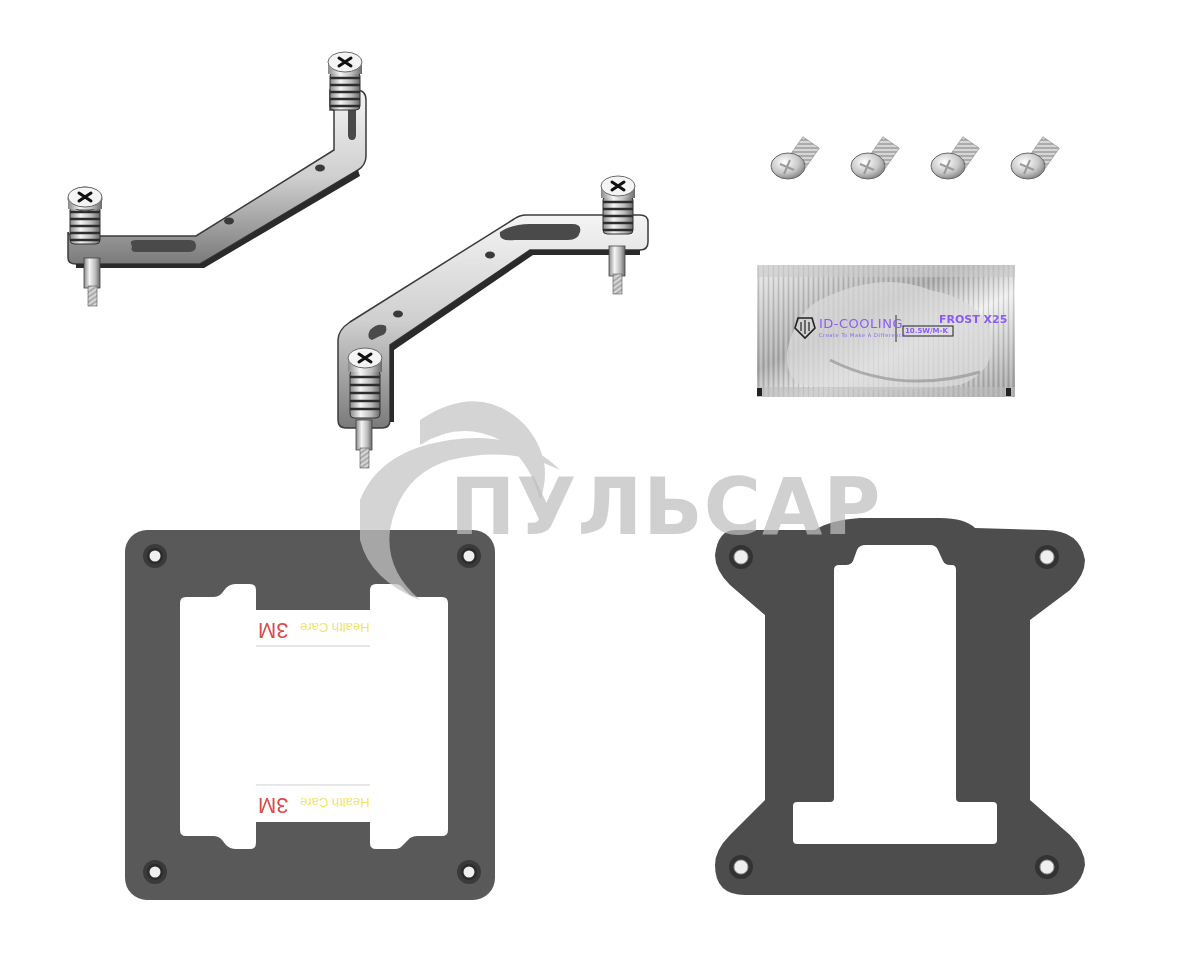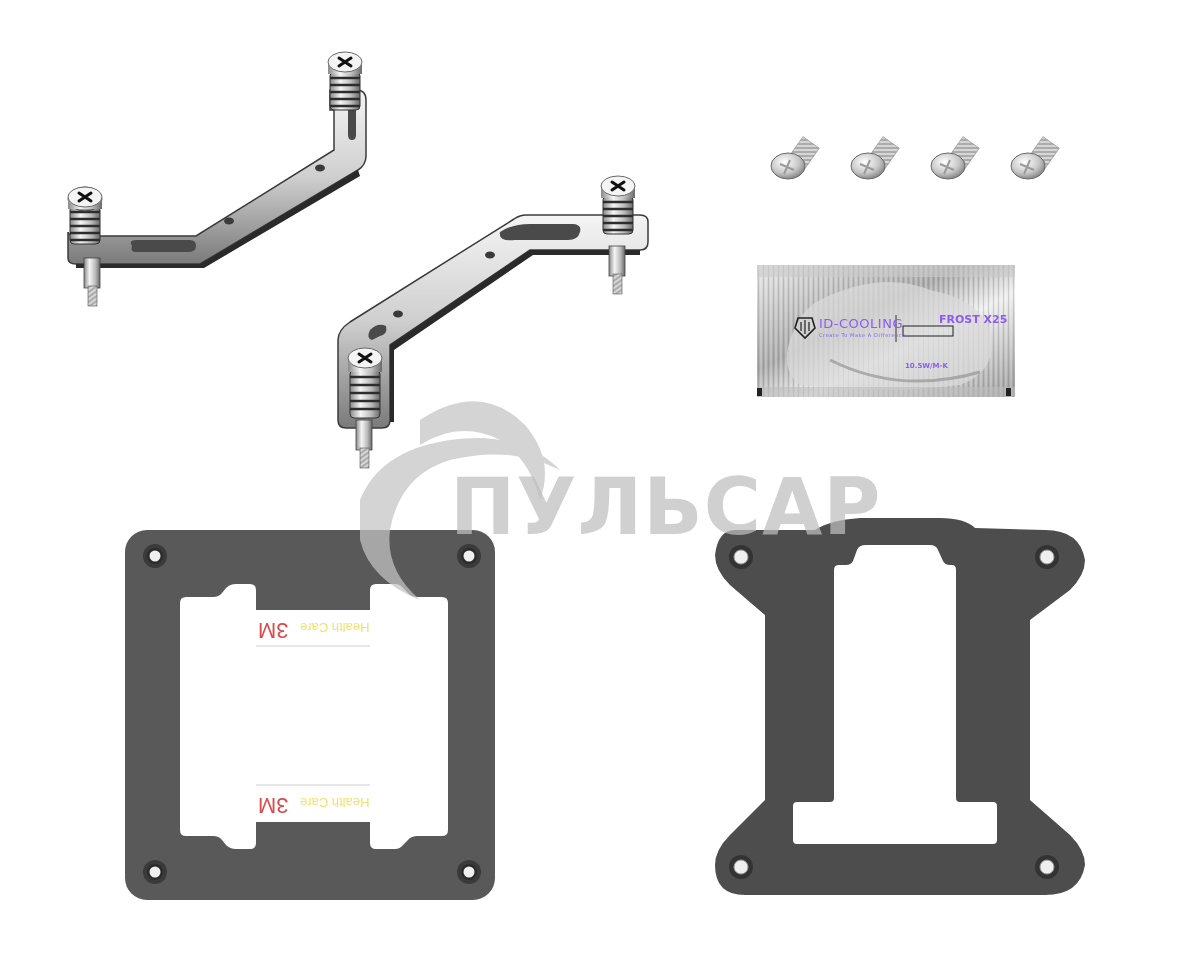--- a/index.html
+++ b/index.html
@@ -197,18 +197,18 @@
     <path d="M420,420 Q480,380 525,425 Q555,460 540,500 Q530,460 500,440 Q460,420 420,445 Z" fill="#c4c4c4"></path>
     <path d="M360,500 Q380,450 450,440 Q520,430 560,470 Q510,445 450,460 Q400,475 390,530 Q385,570 420,600 Q370,580 360,540 Z" fill="#c4c4c4"></path>
   </g>
 </svg>
 
 <div class="watermark">ПУЛЬСАР</div>
 
 <div class="pack-brand" style="left:819px; top:316px; font-size:13px; letter-spacing:0.5px;">ID-COOLING</div>
 <div class="pack-brand" style="left:819px; top:332px; font-size:5px; letter-spacing:0.6px;">Create To Make A Difference</div>
 <div class="pack-brand" style="left:903px; top:313px; font-size:11px; font-weight:bold;margin-left:36px;">FROST X25</div>
-<div class="pack-brand" style="left:905px; top:327px; font-size:7px; font-weight:bold;margin-top:35px;">10.5W/M-K</div>
+<div class="pack-brand" style="left:905px; top:327px; font-size:7px; font-weight:bold;">10.5W/M-K</div>
 
 <div class="tape-text tape-3m" style="left:258px; top:617px;">3M</div>
 <div class="tape-text tape-hc" style="left:300px; top:620px;">Health Care</div>
 <div class="tape-text tape-3m" style="left:258px; top:792px;">3M</div>
 <div class="tape-text tape-hc" style="left:300px; top:795px;">Health Care</div>
 
 </body></html>

